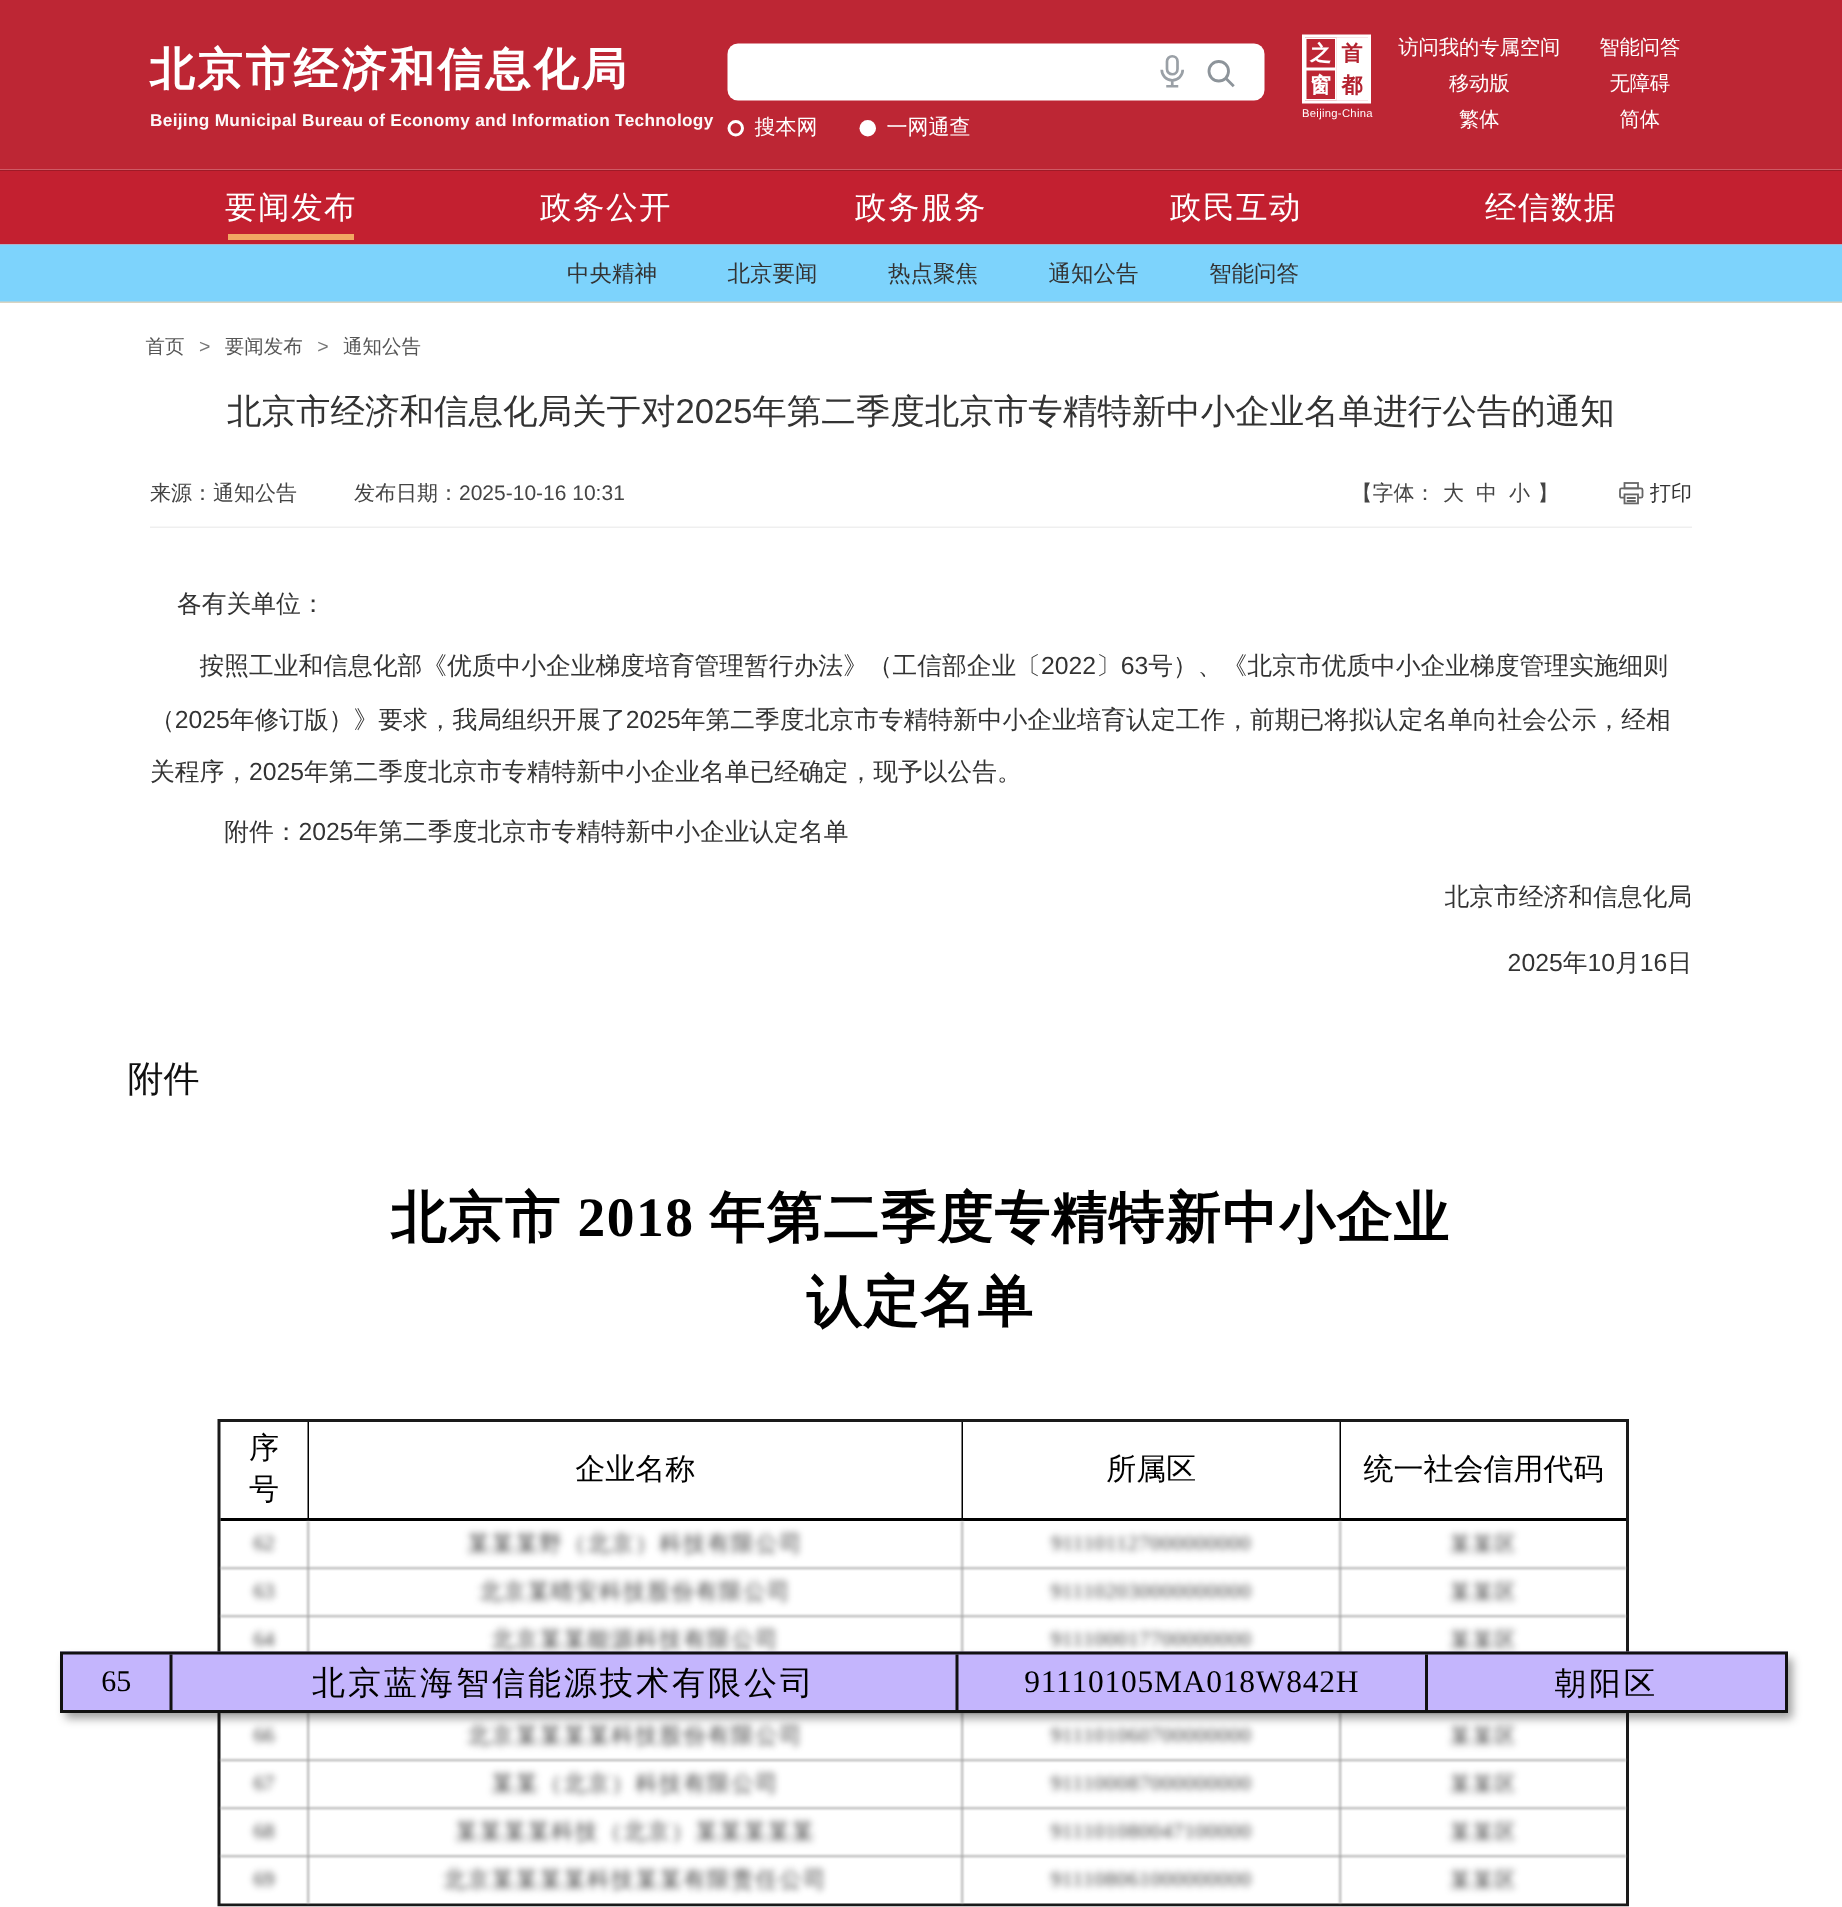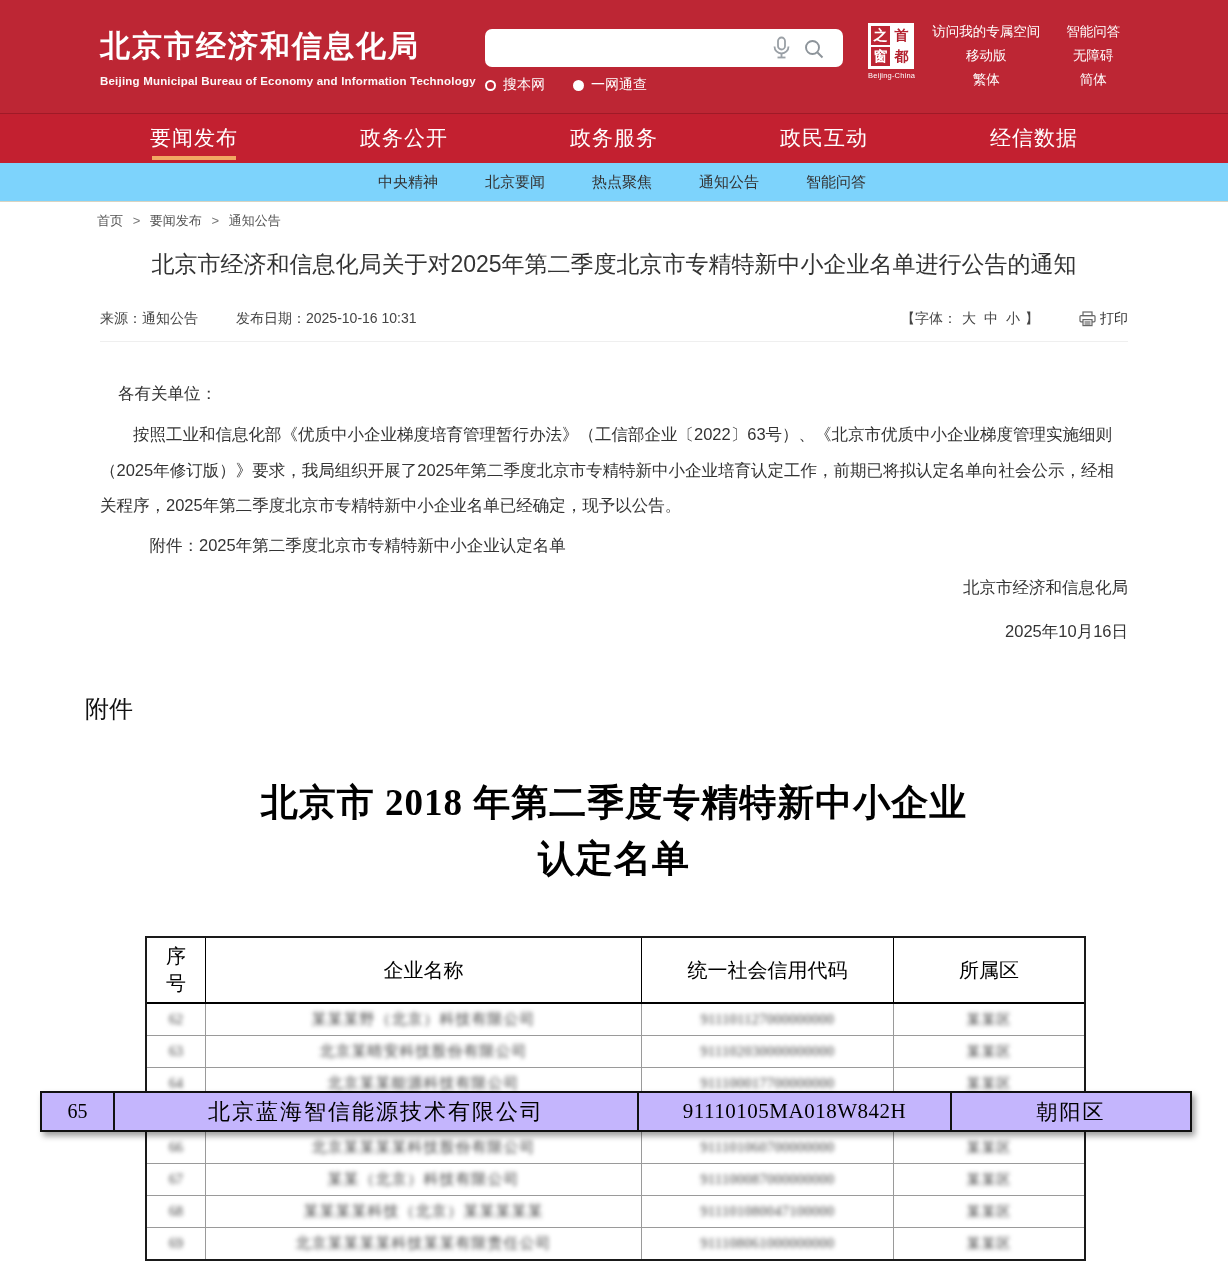--- a/index.html
+++ b/index.html
@@ -33,21 +33,21 @@
   
   .nav{height:50px;background:#c32030;box-shadow:inset 0 1px 0 rgba(0,0,0,.18);display:flex;justify-content:space-between;align-items:stretch;padding:0 150px;}
   .nav-item{position:relative;display:flex;align-items:center;color:#fff;font-size:21px;letter-spacing:1px;cursor:pointer;}
   .nav-item.active::after{content:"";position:absolute;left:50%;transform:translateX(-50%);bottom:3px;width:84px;height:4px;background:#f2a763;}
 
   
   .subnav{height:38px;background:#7dd3fc;border-bottom:1px solid #d9d4c2;display:flex;align-items:center;gap:47px;padding-left:378px;}
   .subnav-item{font-size:15px;color:#333;cursor:pointer;white-space:nowrap;}
 
   
-  .crumb{padding:10px 0 0 97px;font-size:13px;color:#555;}
+  .crumb{padding:20px 0 0 97px;font-size:13px;color:#555;}
   .crumb .sep{margin:0 6px;color:#777;}
   .crumb span[data-interactable="true"]{cursor:pointer;}
 
   
   .article{padding:0 100px;}
   .a-title{margin-top:20px;text-align:center;font-size:23px;font-weight:normal;color:#333;line-height:1.3;}
   .meta{margin-top:30px;display:flex;align-items:center;font-size:14px;color:#444;padding-bottom:13px;border-bottom:1px solid #efefef;}
   .meta .lbl{color:#444;}
   .meta .grp{display:flex;align-items:flex-start;}
   .src{margin-right:38px;}
@@ -226,22 +226,22 @@
 <div class="att-title" data-interactable="false">
   <div data-interactable="false">北京市 2018 年第二季度专精特新中小企业</div>
   <div data-interactable="false">认定名单</div>
 </div>
 
 <div class="tblwrap" data-interactable="false">
   <div class="tbl" data-interactable="false">
     <div class="thead" data-interactable="false">
       <div class="th no" data-interactable="false">序号</div>
       <div class="th" data-interactable="false">企业名称</div>
+      <div class="th" data-interactable="false">所属区</div>
       <div class="th" data-interactable="false">统一社会信用代码</div>
-      <div class="th" data-interactable="false">所属区</div>
     </div>
 
     <div class="data-body" data-interactable="false">
       <div class="brow" data-interactable="false">
         <div class="bcell bc-no">
             <span data-interactable="false">62</span>
           </div>
         <div class="bcell bc-name">
             <span data-interactable="false">某某某野（北京）科技有限公司</span>
           </div>

